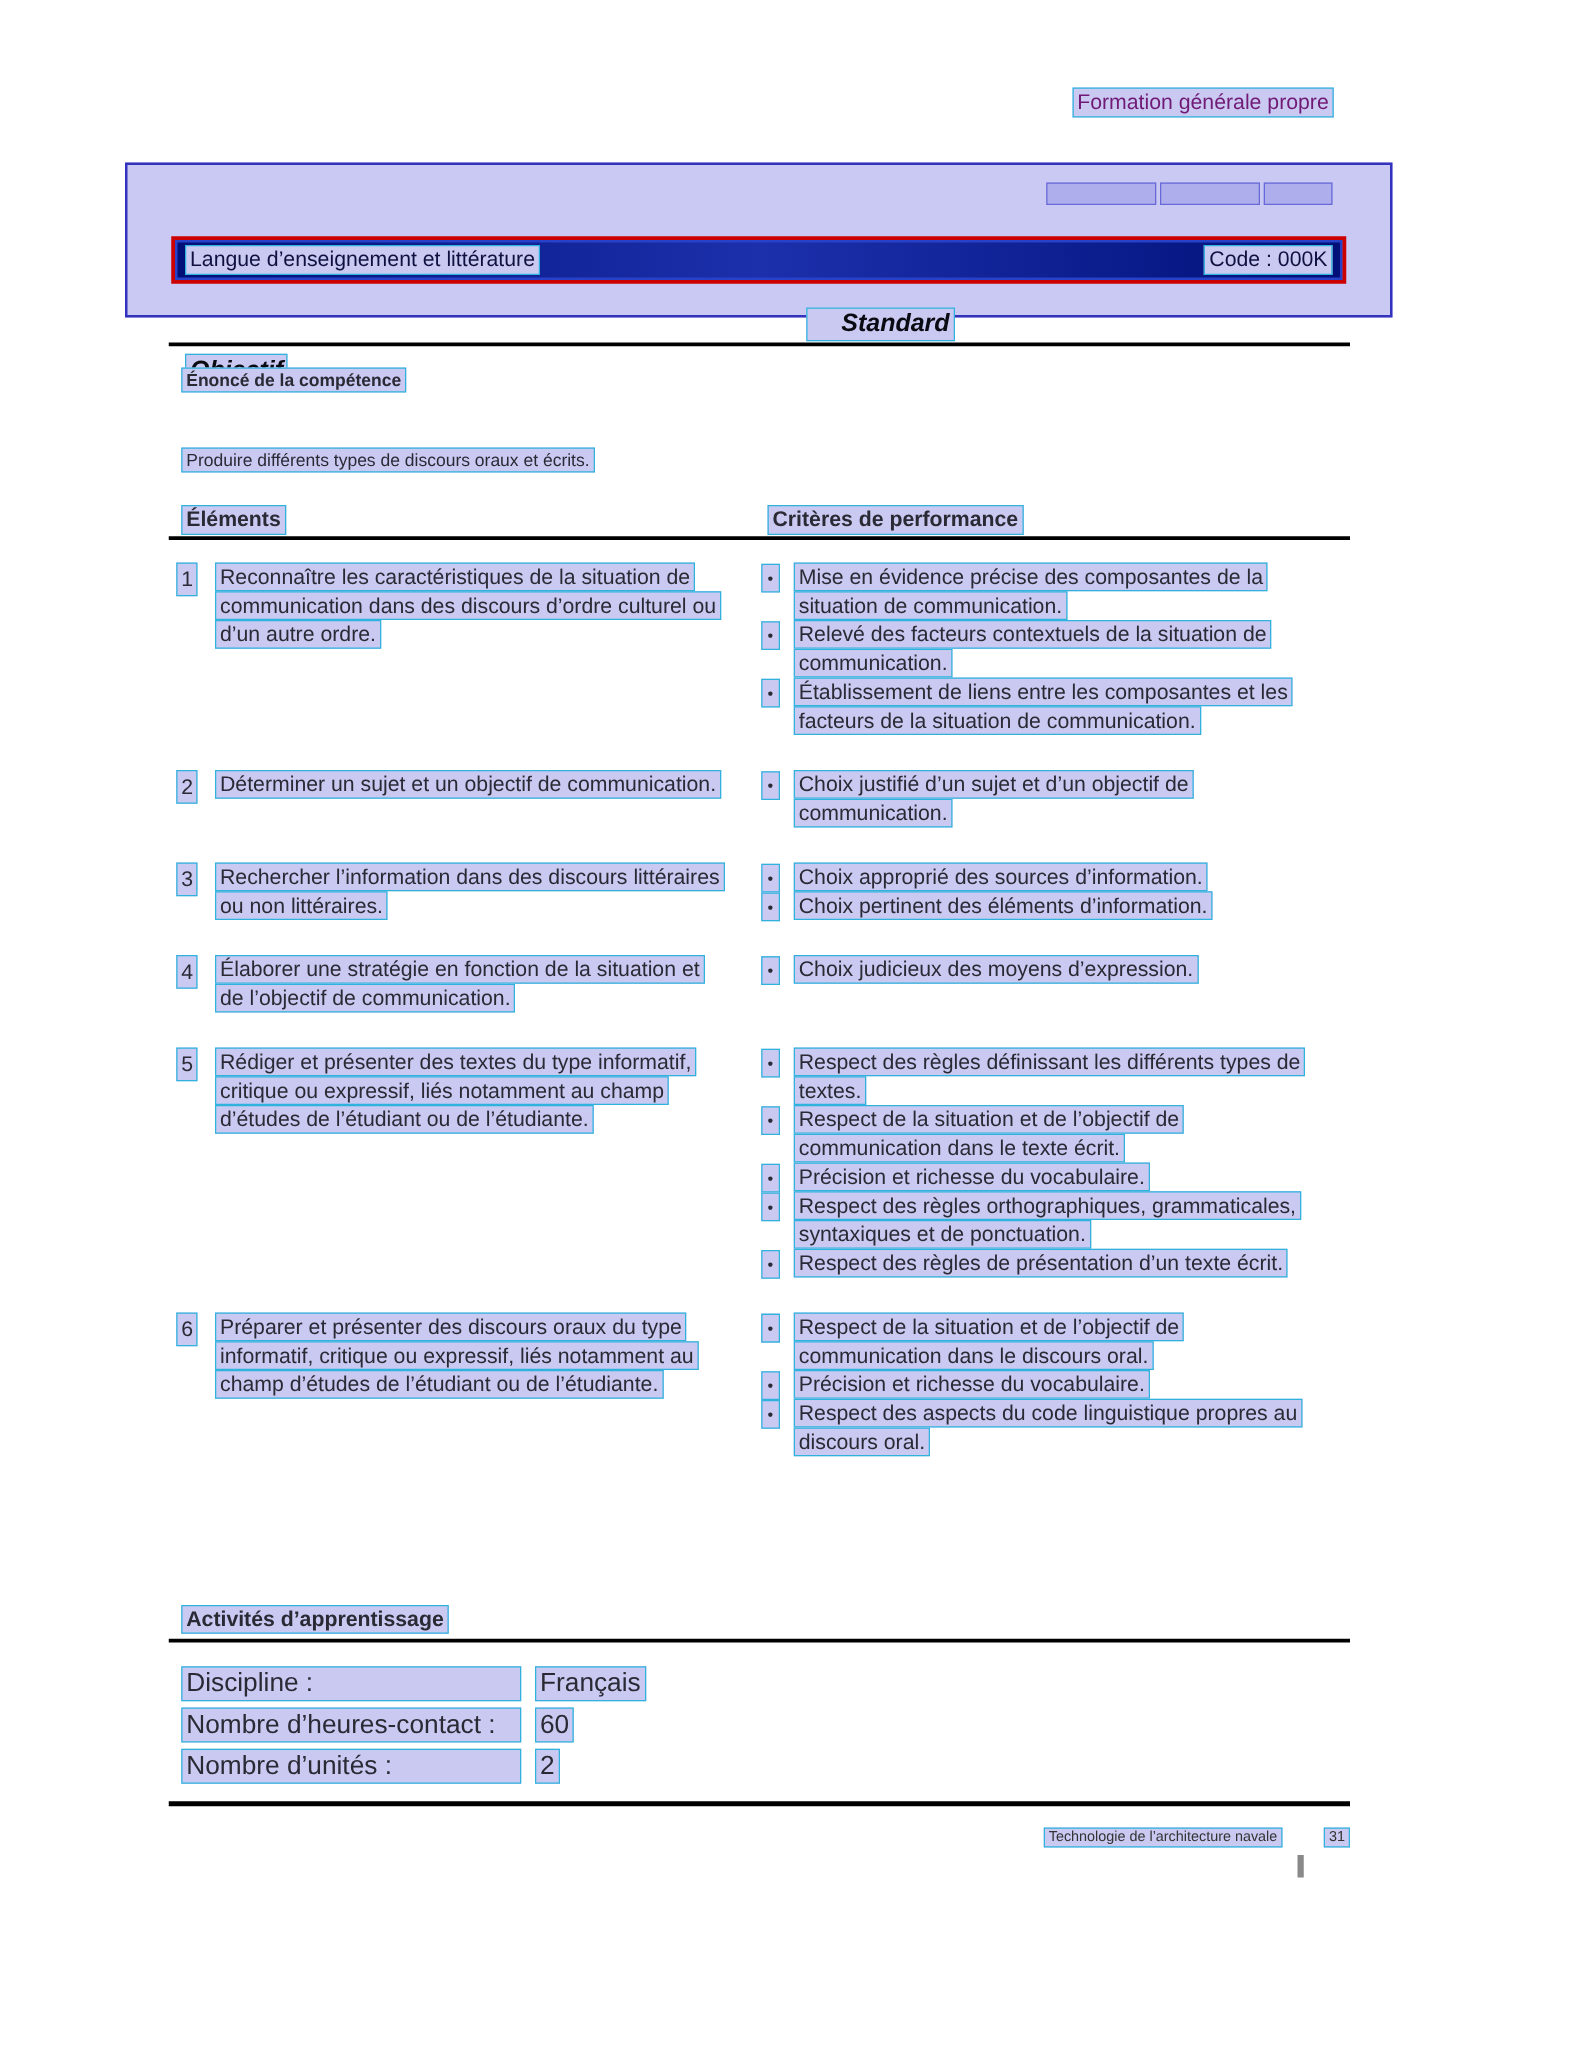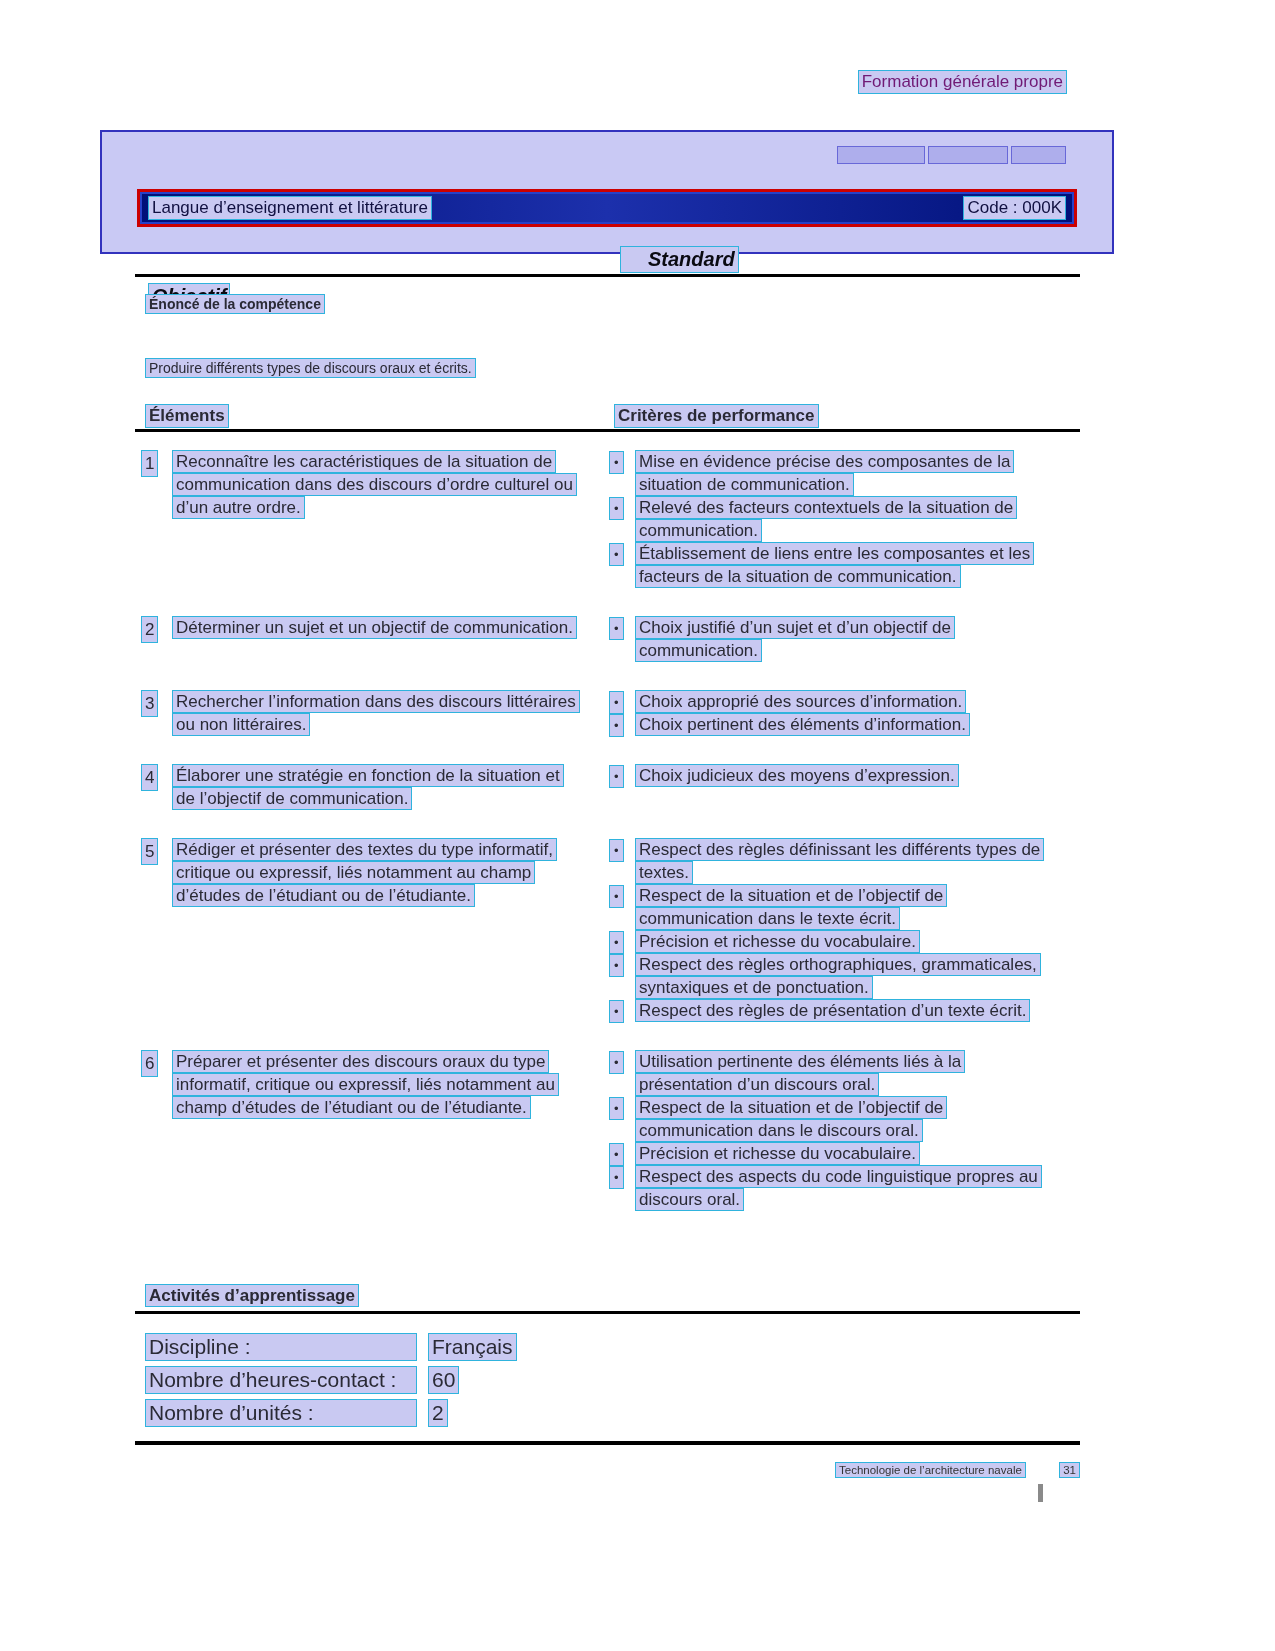--- a/index.html
+++ b/index.html
@@ -44,21 +44,21 @@
   }
 
   .rule { position:absolute; left:135px; width:945px; background:#000; }
   .rule-1 { top:274px; height:3px; }
   .rule-2 { top:429px; height:3px; }
   .rule-3 { top:1311px; height:3px; }
   .rule-4 { top:1441px; height:4px; }
 
   .col-heads { position:absolute; left:135px; top:246px; width:945px; font-size:20px; font-weight:bold; font-style:italic; color:#0a0a12; }
   .col-heads .left { position:absolute; left:13px; top:0;margin-top:37px; }
-  .col-heads .right { position:absolute; left:485px; top:0;padding-left:27px; }
+  .col-heads .right { position:absolute; left:510px; top:0;padding-left:27px; }
 
   .competence { position:absolute; left:145px; top:296px; width:935px; font-size:14px; }
   .competence .head { font-weight:bold; }
   .competence .stmt { margin-top:24px; display:inline-block; }
   .competence .stmt-wrap { margin-top:22px; }
 
   .table-heads { position:absolute; left:135px; top:404px; width:945px; font-size:17px; font-weight:bold; }
   .table-heads .left { position:absolute; left:10px; top:0; }
   .table-heads .right { position:absolute; left:479px; top:0; }
 
@@ -151,21 +151,21 @@
           <div class="crit"><span class="bullet hl">•</span><span class="hl">Respect des règles définissant les différents types de textes.</span></div>
           <div class="crit"><span class="bullet hl">•</span><span class="hl">Respect de la situation et de l’objectif de communication dans le texte écrit.</span></div>
           <div class="crit"><span class="bullet hl">•</span><span class="hl">Précision et richesse du vocabulaire.</span></div>
           <div class="crit"><span class="bullet hl">•</span><span class="hl">Respect des règles orthographiques, grammaticales, syntaxiques et de ponctuation.</span></div>
           <div class="crit"><span class="bullet hl">•</span><span class="hl">Respect des règles de présentation d’un texte écrit.</span></div>
         </div>
       </div>
       <div class="item-row">
         <div class="item-left"><span class="item-num hl">6</span><span class="hl">Préparer et présenter des discours oraux du type informatif, critique ou expressif, liés notamment au champ d’études de l’étudiant ou de l’étudiante.</span></div>
         <div class="item-right">
-          <div class="crit"><span class="bullet hl">•</span><span class="hl">Utilisation pertinente des éléments liés à la présentation d’un discours oral.</span></div>
+          <div class="crit"><span class="bullet hl">•</span></div>
           <div class="crit"><span class="bullet hl">•</span><span class="hl">Respect de la situation et de l’objectif de communication dans le discours oral.</span></div>
           <div class="crit"><span class="bullet hl">•</span><span class="hl">Précision et richesse du vocabulaire.</span></div>
           <div class="crit"><span class="bullet hl">•</span><span class="hl">Respect des aspects du code linguistique propres au discours oral.</span></div>
         </div>
       </div>
     </div>
 
   <div class="activities-head"><span class="hl">Activités d’apprentissage</span></div>
   <div class="rule rule-3"></div>
 

